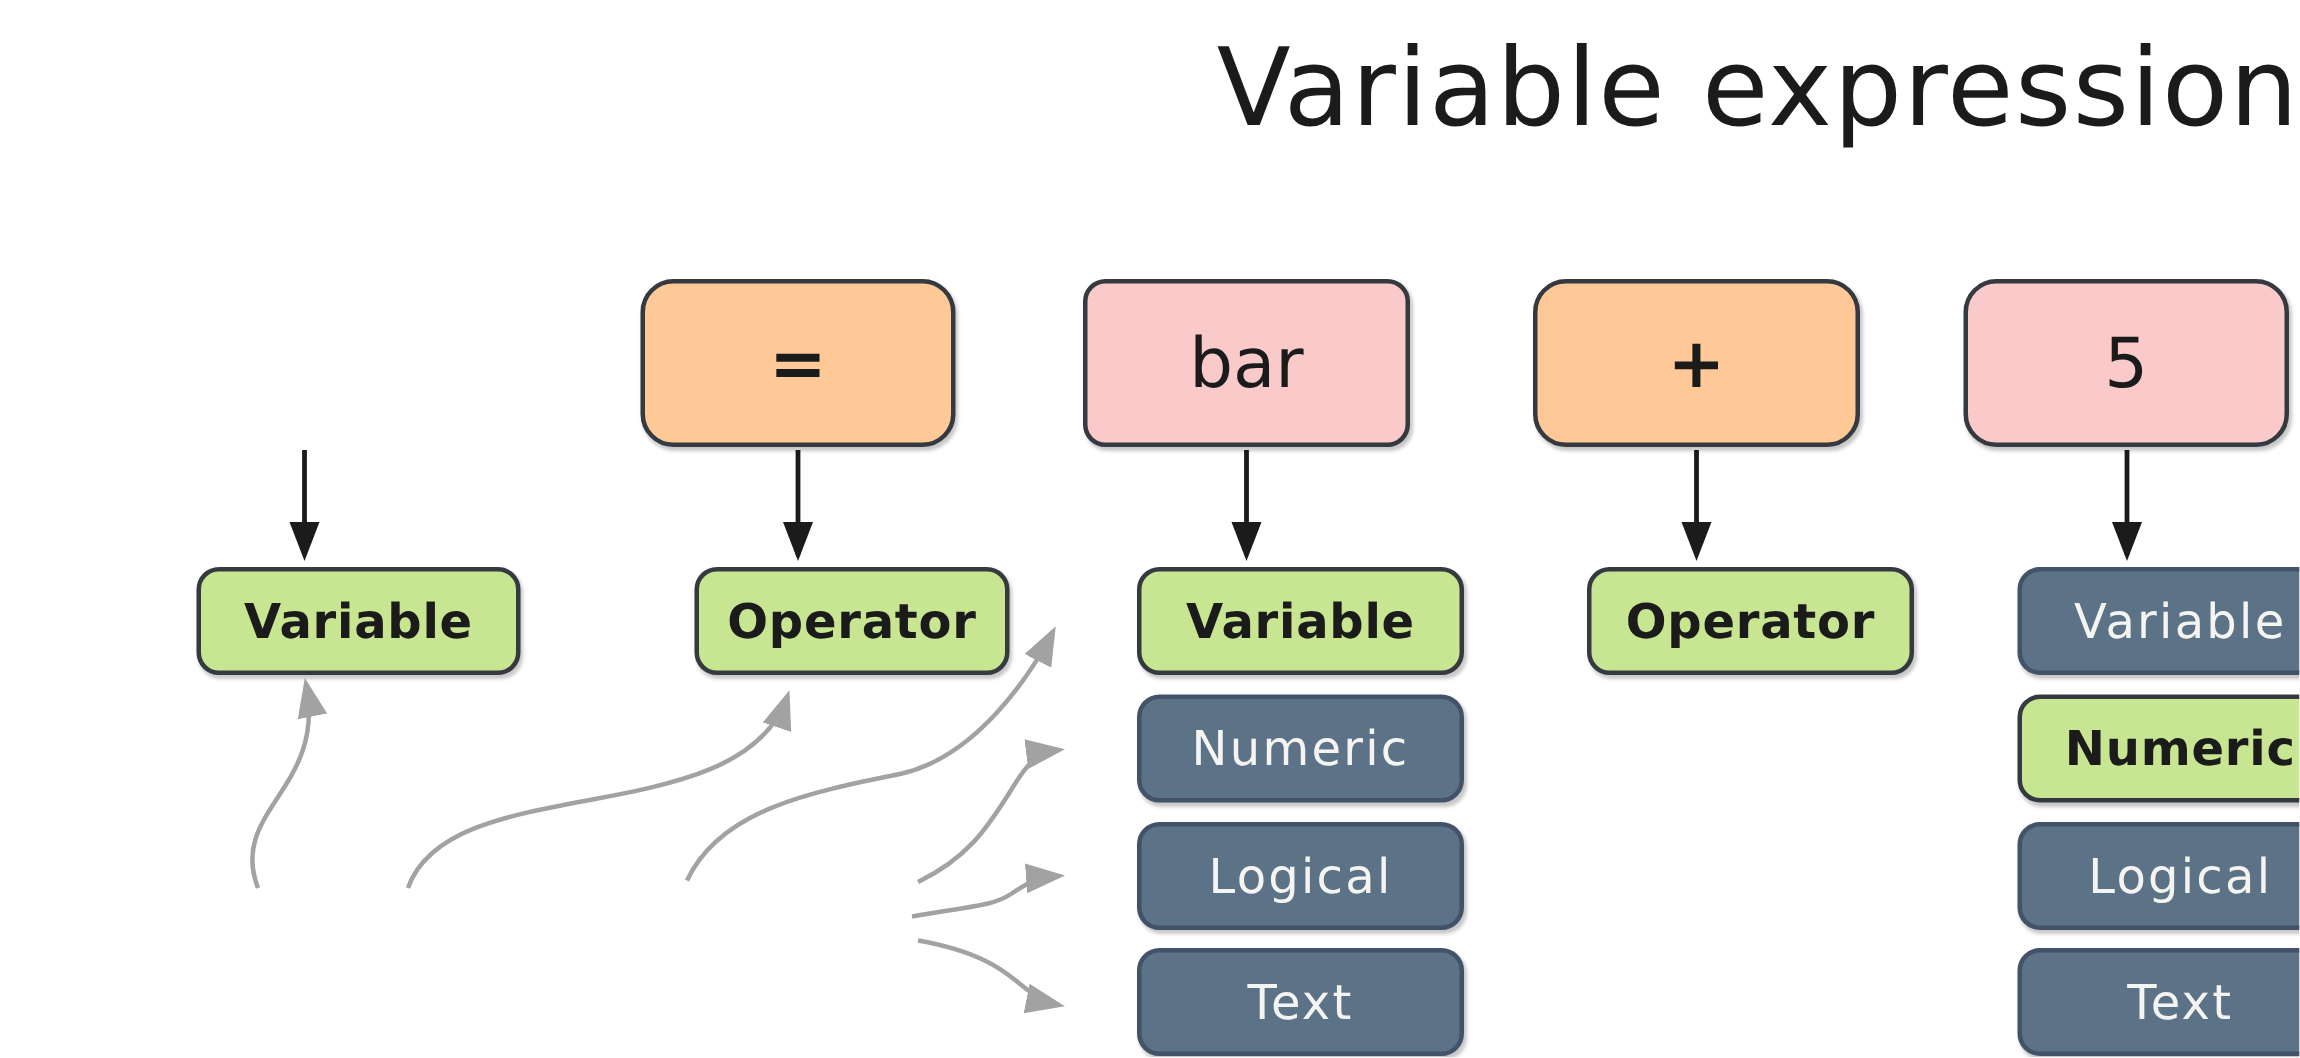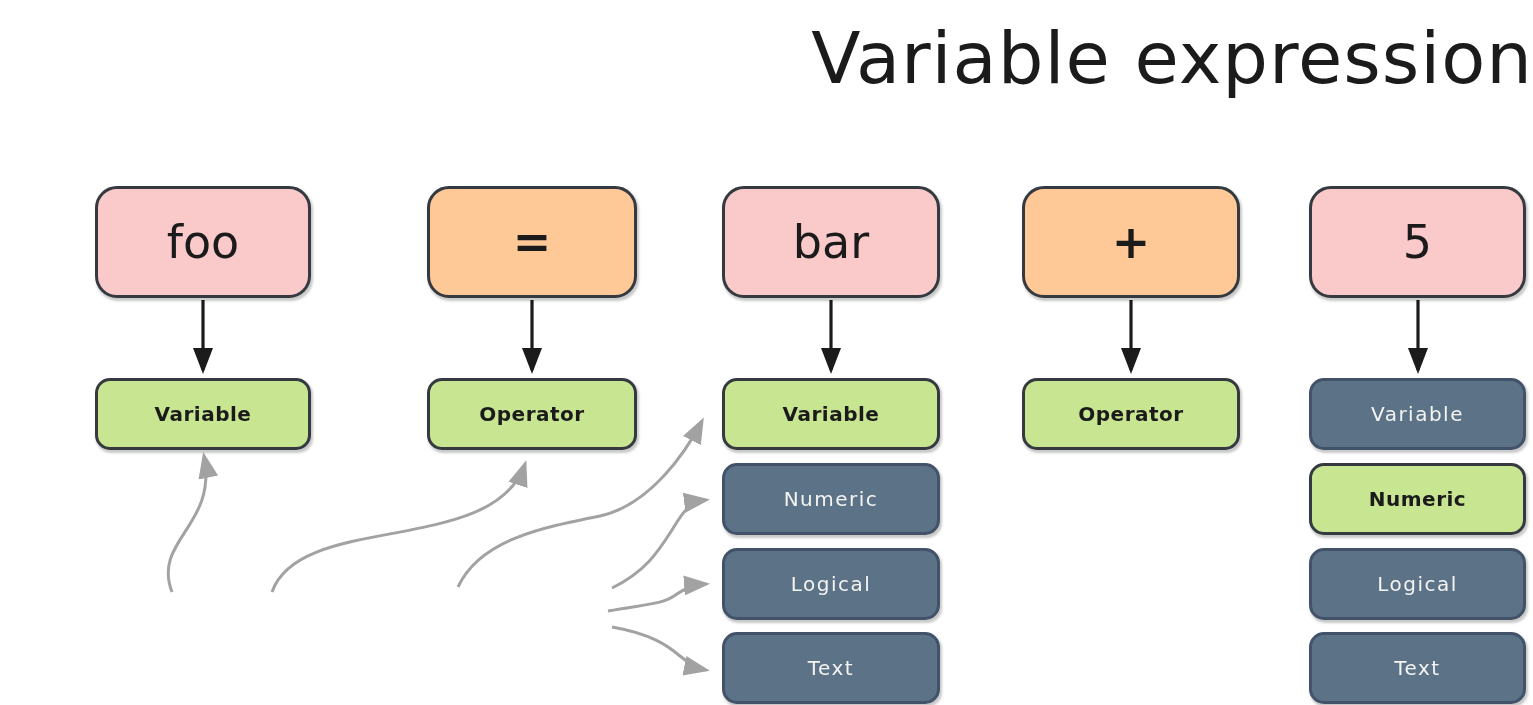--- a/index.html
+++ b/index.html
@@ -15,21 +15,21 @@
     position:absolute;left:18px;top:582px;font-size:52px;color:var(--ink);
     white-space:nowrap;letter-spacing:0px;
   }
   .arrows{position:absolute;left:0;top:0;pointer-events:none;}
   .box{
     position:absolute;box-sizing:border-box;display:flex;align-items:center;
     justify-content:center;border:3px solid var(--border-dark);
     box-shadow:1.5px 2.5px 2.5px rgba(0,0,0,0.22);background:#fff;
   }
   .token{top:186px;height:112px;border-radius:22px;font-size:46px;color:var(--ink);}
-  .type{height:72px;border-radius:15px;font-size:20px;}
+  .type{height:72px;border-radius:15px;font-size:32px;margin-left:36px;}
   .pink{background:var(--pink);}
   .orange{background:var(--orange);}
   .green{background:var(--green);color:var(--ink);font-weight:600;letter-spacing:.5px;}
   .slate{background:var(--slate);border-color:var(--border-slate);
          color:var(--text-light);font-weight:400;letter-spacing:1.5px;}
   .op{font-weight:700;font-size:46px;}
   .bold{font-weight:700;}
 </style>
 </head>
 <body>
@@ -55,27 +55,26 @@
     <path d="M 172,592 C 152,540 218,526 204,456" fill="none" style="stroke:var(--arrow-gray)" stroke-width="3" marker-end="url(#mg)"></path>
     <path d="M 272,592 C 300,512 494,556 525,464" fill="none" style="stroke:var(--arrow-gray)" stroke-width="3" marker-end="url(#mg)"></path>
     <path d="M 458,587 C 480,540 540,528 600,516 C 650,505 686,452 702,421" fill="none" style="stroke:var(--arrow-gray)" stroke-width="3" marker-end="url(#mg)"></path>
     <path d="M 612,588 C 645,572 658,552 672,530 C 684,510 690,502 706,500" fill="none" style="stroke:var(--arrow-gray)" stroke-width="3" marker-end="url(#mg)"></path>
     <path d="M 608,611 C 648,604 662,604 674,596 C 684,589 692,585 706,584" fill="none" style="stroke:var(--arrow-gray)" stroke-width="3" marker-end="url(#mg)"></path>
     <path d="M 612,627 C 652,634 668,646 680,656 C 690,664 696,668 706,670" fill="none" style="stroke:var(--arrow-gray)" stroke-width="3" marker-end="url(#mg)"></path>
   </svg>
 
   <div class="title">Variable expression</div>
 
-  <div class="box token pink" style="left:95px;width:216px;">foo</div>
   <div class="box type green" style="left:95px;width:216px;top:378px;">Variable</div>
 
   <div class="box token orange op" style="left:427px;width:210px;">=</div>
   <div class="box type green" style="left:427px;width:210px;top:378px;">Operator</div>
 
-  <div class="box token pink" style="left:722px;width:218px;">bar</div>
+  <div class="box token pink" style="left:722px;width:218px;border-radius:15px;">bar</div>
   <div class="box type green" style="left:722px;width:218px;top:378px;">Variable</div>
   <div class="box type slate" style="left:722px;width:218px;top:463px;">Numeric</div>
   <div class="box type slate" style="left:722px;width:218px;top:548px;">Logical</div>
   <div class="box type slate" style="left:722px;width:218px;top:632px;">Text</div>
 
   <div class="box token orange op" style="left:1022px;width:218px;">+</div>
   <div class="box type green" style="left:1022px;width:218px;top:378px;">Operator</div>
 
   <div class="box token pink" style="left:1309px;width:217px;">5</div>
   <div class="box type slate" style="left:1309px;width:217px;top:378px;">Variable</div>

